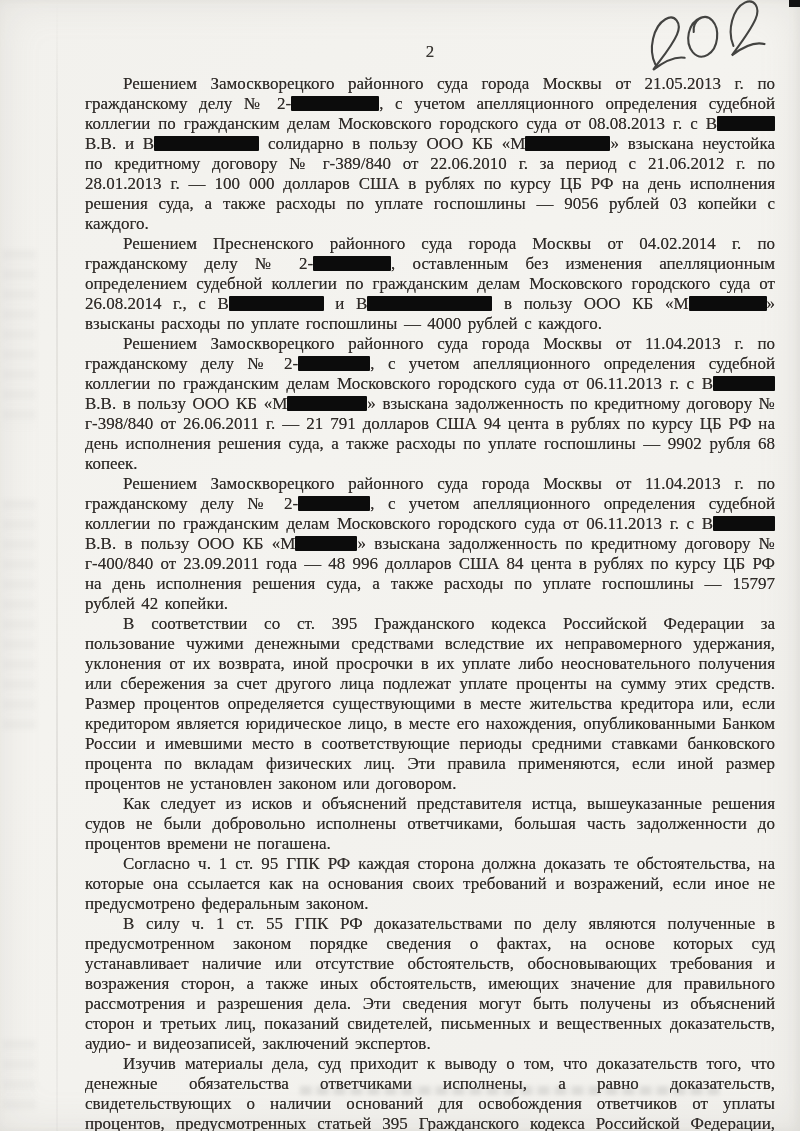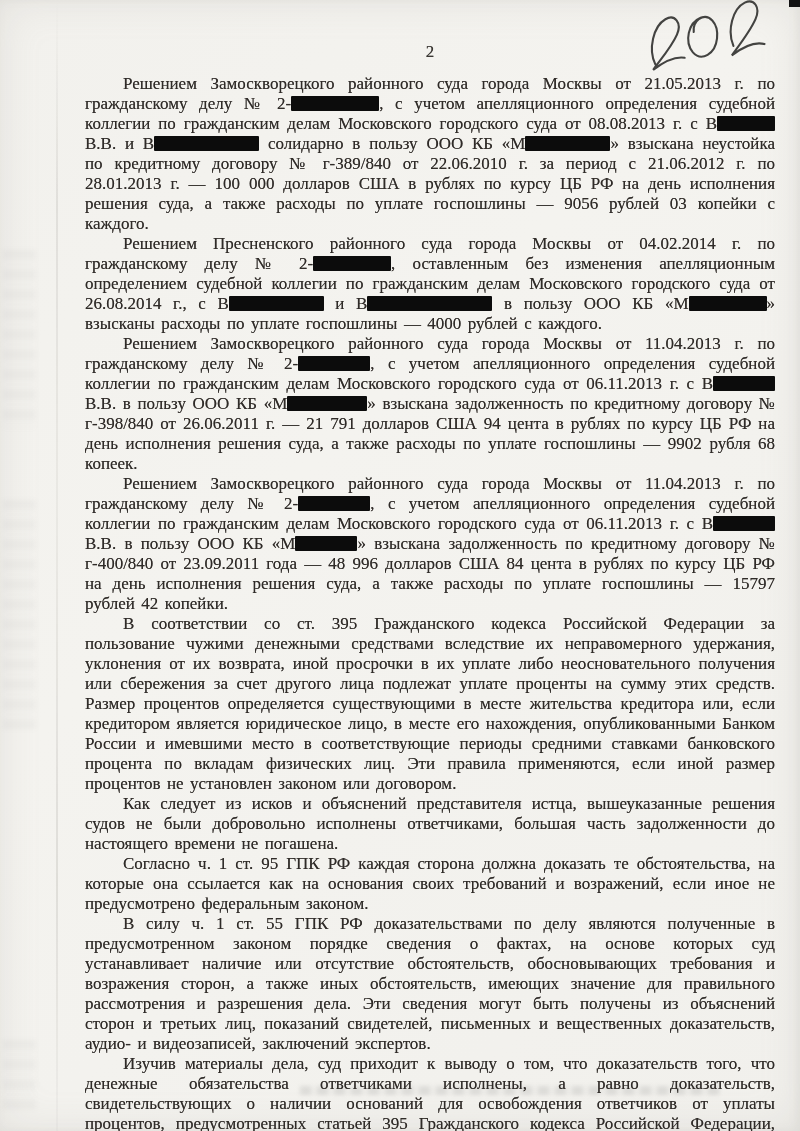--- a/index.html
+++ b/index.html
@@ -106,19 +106,19 @@
   </svg>
 
   <div class="pagenum">2</div>
 
   <div class="text-block">
       <p class="para">Решением Замоскворецкого районного суда города Москвы от 21.05.2013 г. по гражданскому делу № 2-<span class="redaction" style="width: 88px;"></span>, с учетом апелляционного определения судебной коллегии по гражданским делам Московского городского суда от 08.08.2013 г. с В<span class="redaction" style="width: 58px;"></span> В.В. и В<span class="redaction" style="width: 105px;"></span> солидарно в пользу ООО КБ «М<span class="redaction" style="width: 85px;"></span>» взыскана неустойка по кредитному договору № г-389/840 от 22.06.2010 г. за период с 21.06.2012 г. по 28.01.2013 г. — 100 000 долларов США в рублях по курсу ЦБ РФ на день исполнения решения суда, а также расходы по уплате госпошлины — 9056 рублей 03 копейки с каждого.</p>
       <p class="para">Решением Пресненского районного суда города Москвы от 04.02.2014 г. по гражданскому делу № 2-<span class="redaction" style="width: 78px;"></span>, оставленным без изменения апелляционным определением судебной коллегии по гражданским делам Московского городского суда от 26.08.2014 г., с В<span class="redaction" style="width: 95px;"></span> и В<span class="redaction" style="width: 125px;"></span> в пользу ООО КБ «М<span class="redaction" style="width: 78px;"></span>» взысканы расходы по уплате госпошлины — 4000 рублей с каждого.</p>
       <p class="para">Решением Замоскворецкого районного суда города Москвы от 11.04.2013 г. по гражданскому делу № 2-<span class="redaction" style="width: 72px;"></span>, с учетом апелляционного определения судебной коллегии по гражданским делам Московского городского суда от 06.11.2013 г. с В<span class="redaction" style="width: 62px;"></span> В.В. в пользу ООО КБ «М<span class="redaction" style="width: 80px;"></span>» взыскана задолженность по кредитному договору № г-398/840 от 26.06.2011 г. — 21 791 долларов США 94 цента в рублях по курсу ЦБ РФ на день исполнения решения суда, а также расходы по уплате госпошлины — 9902 рубля 68 копеек.</p>
       <p class="para">Решением Замоскворецкого районного суда города Москвы от 11.04.2013 г. по гражданскому делу № 2-<span class="redaction" style="width: 72px;"></span>, с учетом апелляционного определения судебной коллегии по гражданским делам Московского городского суда от 06.11.2013 г. с В<span class="redaction" style="width: 62px;"></span> В.В. в пользу ООО КБ «М<span class="redaction" style="width: 62px;"></span>» взыскана задолженность по кредитному договору № г-400/840 от 23.09.2011 года — 48 996 долларов США 84 цента в рублях по курсу ЦБ РФ на день исполнения решения суда, а также расходы по уплате госпошлины — 15797 рублей 42 копейки.</p>
       <p class="para">В соответствии со ст. 395 Гражданского кодекса Российской Федерации за пользование чужими денежными средствами вследствие их неправомерного удержания, уклонения от их возврата, иной просрочки в их уплате либо неосновательного получения или сбережения за счет другого лица подлежат уплате проценты на сумму этих средств. Размер процентов определяется существующими в месте жительства кредитора или, если кредитором является юридическое лицо, в месте его нахождения, опубликованными Банком России и имевшими место в соответствующие периоды средними ставками банковского процента по вкладам физических лиц. Эти правила применяются, если иной размер процентов не установлен законом или договором.</p>
-      <p class="para">Как следует из исков и объяснений представителя истца, вышеуказанные решения судов не были добровольно исполнены ответчиками, большая часть задолженности до настоящего времени не погашена.</p>
+      <p class="para">Как следует из исков и объяснений представителя истца, вышеуказанные решения судов не были добровольно исполнены ответчиками, большая часть задолженности до процентов времени не погашена.</p>
       <p class="para">Согласно ч. 1 ст. 95 ГПК РФ каждая сторона должна доказать те обстоятельства, на которые она ссылается как на основания своих требований и возражений, если иное не предусмотрено федеральным законом.</p>
       <p class="para">В силу ч. 1 ст. 55 ГПК РФ доказательствами по делу являются полученные в предусмотренном законом порядке сведения о фактах, на основе которых суд устанавливает наличие или отсутствие обстоятельств, обосновывающих требования и возражения сторон, а также иных обстоятельств, имеющих значение для правильного рассмотрения и разрешения дела. Эти сведения могут быть получены из объяснений сторон и третьих лиц, показаний свидетелей, письменных и вещественных доказательств, аудио- и видеозаписей, заключений экспертов.</p>
       <p class="para">Изучив материалы дела, суд приходит к выводу о том, что доказательств того, что денежные обязательства ответчиками исполнены, а равно доказательств, свидетельствующих о наличии оснований для освобождения ответчиков от уплаты процентов, предусмотренных статьей 395 Гражданского кодекса Российской Федерации, суду не представлено.</p>
     </div>
 
 </div>
 
 </body></html>

